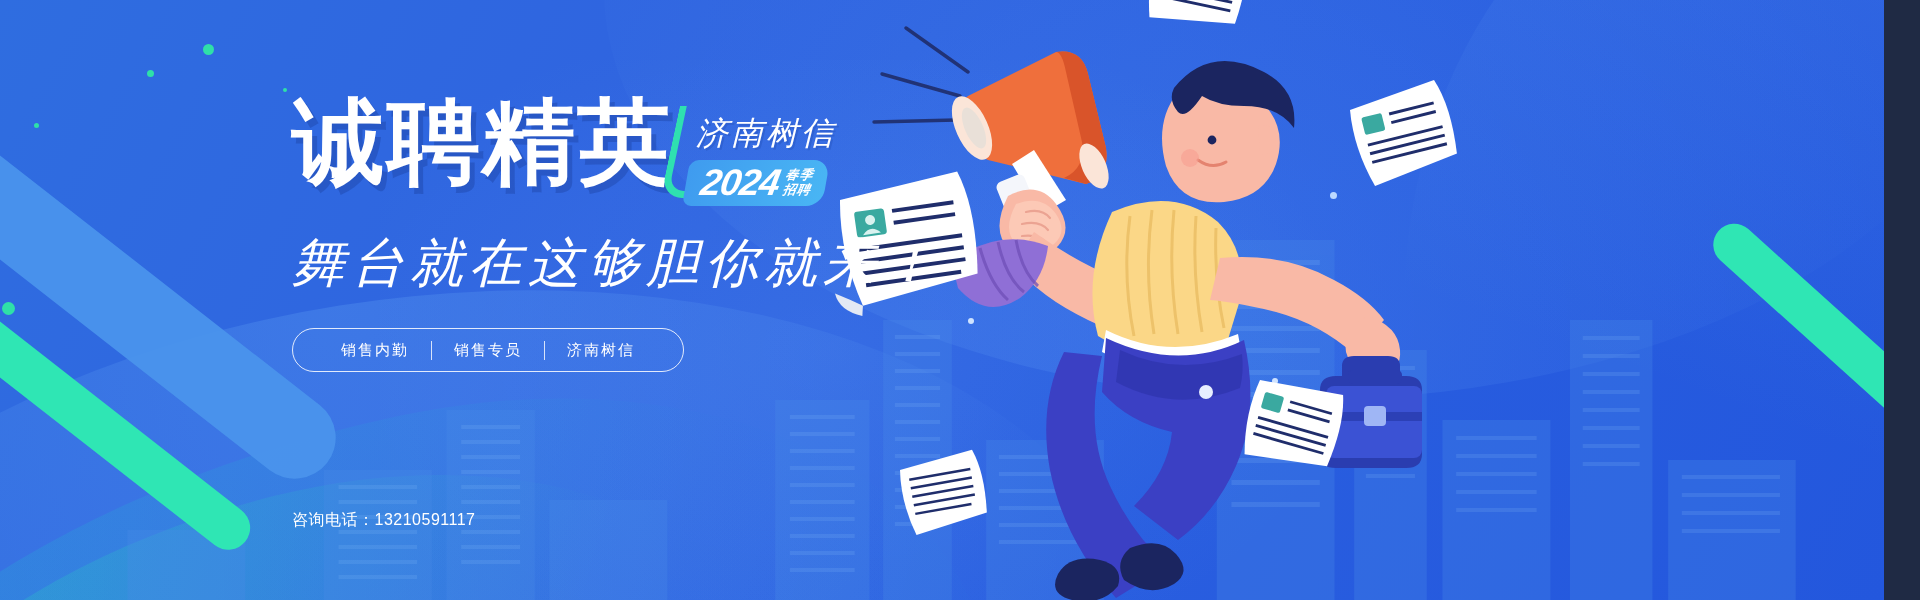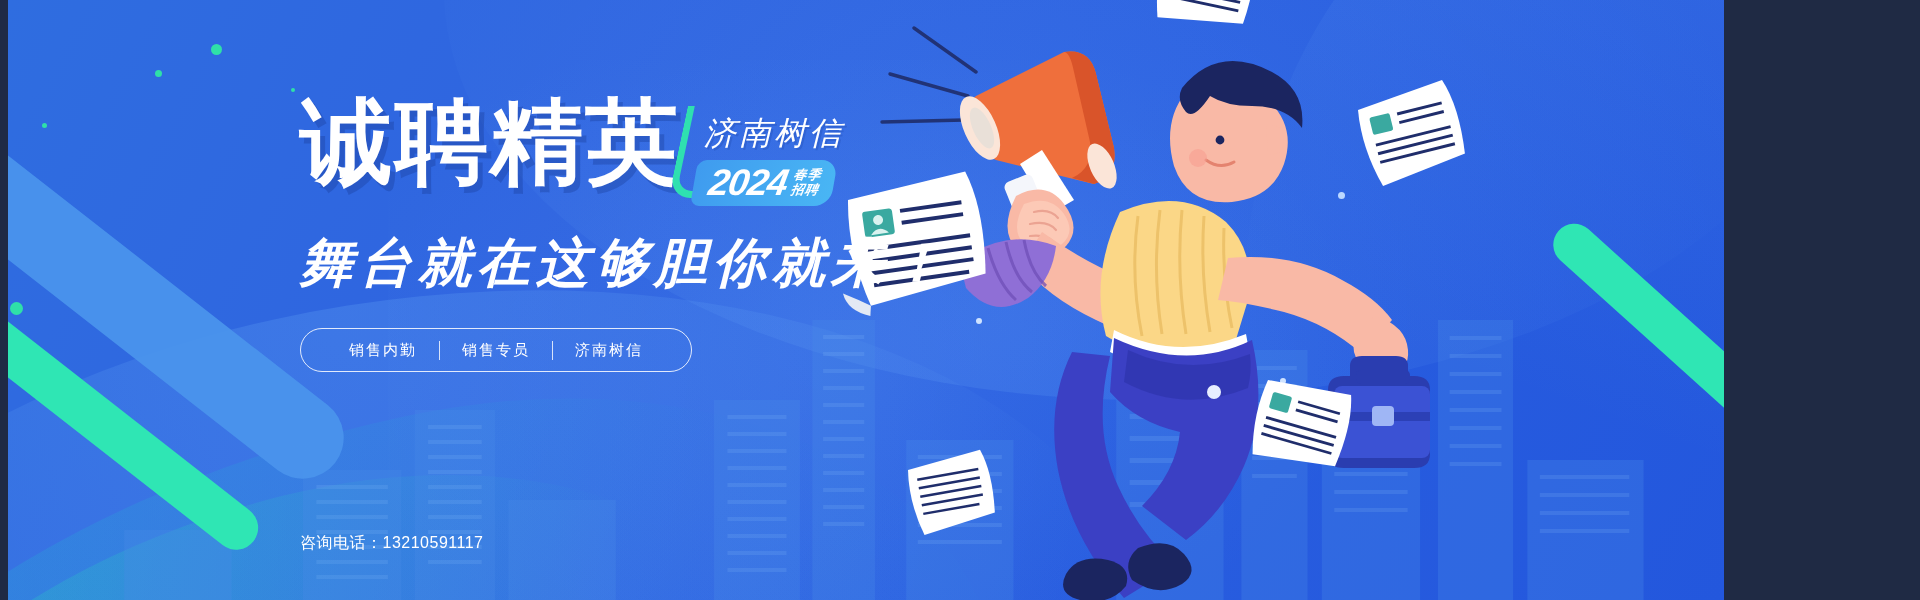--- a/index.html
+++ b/index.html
@@ -1,21 +1,20 @@
 <!DOCTYPE html>
 <html><head>
 <meta charset="utf-8">
 <style>
   html,body{margin:0;padding:0;background:#1f2a44;}
   *{box-sizing:border-box;}
   .banner{
-    position:relative;width:1716px;height:600px;overflow:hidden;
+    position:relative;width:1884px;height:600px;overflow:hidden;
     font-family:"Liberation Sans","DejaVu Sans",sans-serif;
     background:linear-gradient(118deg,#2f6de0 0%,#2f64e0 32%,#2a5fe0 58%,#2357dd 100%);
-    margin-left:8px;
   }
 
   
   .bg{position:absolute;inset:0;overflow:hidden;}
 
   .wave-a{position:absolute;left:-340px;top:300px;width:1500px;height:900px;
     background:radial-gradient(ellipse at 50% 0%,rgba(120,190,255,.20) 0%,rgba(120,190,255,.10) 42%,rgba(120,190,255,0) 70%);
     border-radius:50%;transform:rotate(-9deg);}
   .wave-b{position:absolute;left:-260px;top:430px;width:1250px;height:620px;
     background:linear-gradient(115deg,rgba(34,190,210,.30),rgba(40,120,225,.05) 70%);
@@ -60,31 +59,31 @@
   .company{font-size:32px;font-weight:400;color:#ffffff;font-style:italic;
     letter-spacing:3px;white-space:nowrap;padding-left:10px;margin-bottom:4px;
     text-shadow:2px 2px 0 rgba(22,60,150,.22);}
   .badge{display:inline-flex;align-items:center;gap:5px;
     background:linear-gradient(100deg,#3f9bef,#49b6f4);
     border-radius:9px 16px 16px 9px;padding:4px 14px 5px 15px;transform:skewX(-10deg);}
   .badge-year{font-size:37px;font-weight:700;color:#fff;font-style:italic;line-height:1;letter-spacing:-1px;}
   .badge-stack{display:flex;flex-direction:column;justify-content:center;
     font-size:13px;font-weight:700;color:#fff;line-height:1.12;font-style:italic;letter-spacing:1px;}
 
-  .subline{margin-top:22px;font-size:53px;font-weight:700;font-style:italic;color:#ffffff;
+  .subline{margin-top:22px;font-size:53px;font-weight:400;font-style:italic;color:#ffffff;
     letter-spacing:6px;white-space:nowrap;
     font-family:"DejaVu Sans","Liberation Sans",sans-serif;}
 
   .tagpill{margin-top:28px;display:inline-flex;align-items:center;
     border:1.6px solid rgba(255,255,255,.85);border-radius:999px;
     height:44px;padding:0 26px;}
   .tag{font-size:15px;color:#ffffff;letter-spacing:2px;padding:0 22px;white-space:nowrap;}
   .tag-sep{width:1px;height:19px;background:rgba(255,255,255,.8);}
 
-  .contact{position:absolute;left:292px;top:533px;display:flex;gap:26px;
+  .contact{position:absolute;left:292px;top:510px;display:flex;gap:26px;
     font-size:16px;color:#ffffff;letter-spacing:.5px;white-space:nowrap;}
 
   
   .art{position:absolute;left:820px;top:0;width:700px;height:600px;}
 </style>
 </head>
 <body>
 
 <div class="banner">
 

